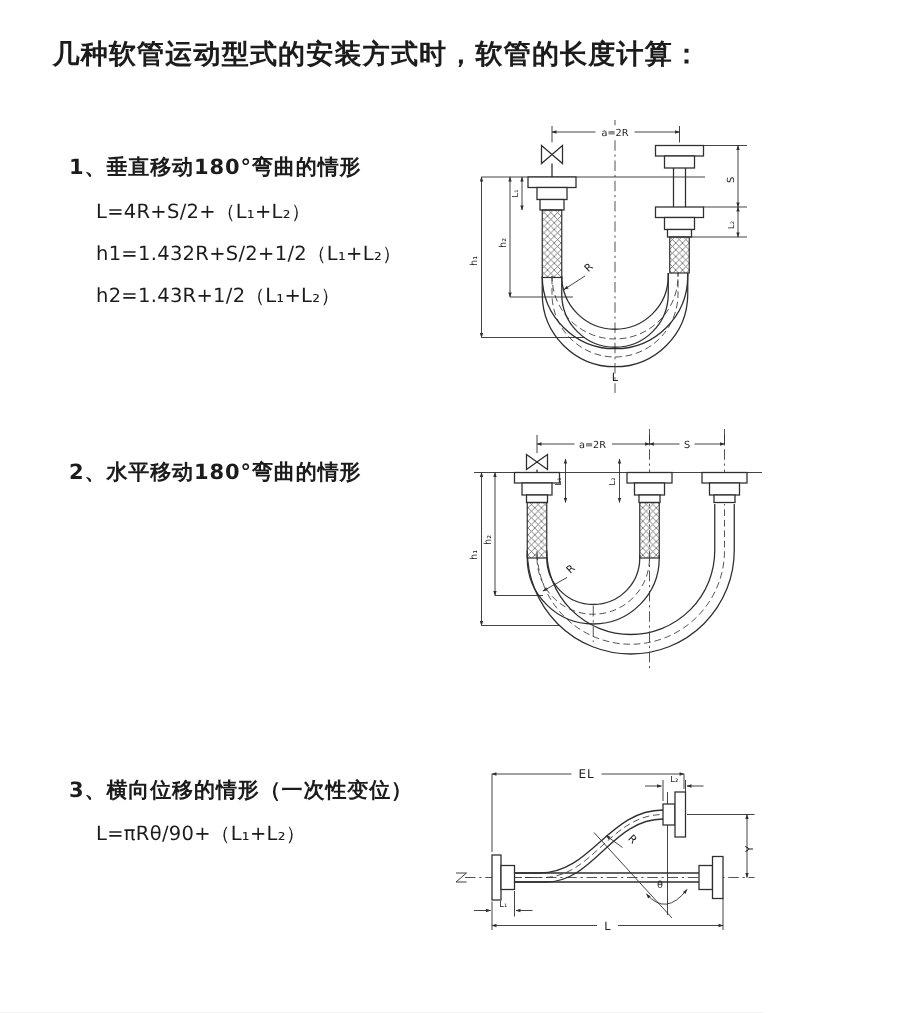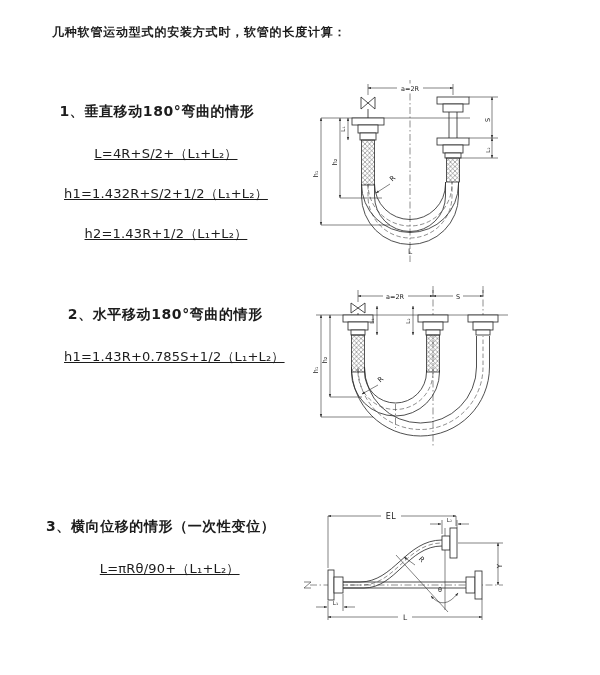--- a/index.html
+++ b/index.html
@@ -1,25 +1,25 @@
 <!DOCTYPE html>
 <html><head>
 <meta charset="utf-8">
 <style>
   html,body{margin:0;padding:0;background:#e8e8e8;}
   #page{
     position:relative;width:600px;height:675px;background:#ffffff;
     font-family:"DejaVu Sans","Liberation Sans",sans-serif;color:#1c1c1c;overflow:hidden;
   }
   .page-title{
-    position:absolute;left:35px;top:24px;font-size:12px;font-weight:600;letter-spacing:.8px;white-space:nowrap;margin-left:17px;
+    position:absolute;left:35px;top:24px;font-size:18px;font-weight:600;letter-spacing:.8px;white-space:nowrap;
   }
-  .section{position:absolute;left:46px;text-align:center;}
+  .section{position:absolute;left:46px;}
   .sec-heading{font-size:14px;font-weight:600;letter-spacing:.6px;white-space:nowrap;}
-  .formula{font-size:13px;line-height:15px;margin-top:25px;padding-left:18px;letter-spacing:.2px;white-space:nowrap;text-decoration:underline;}
+  .formula{font-size:13px;line-height:15px;margin-top:13px;padding-left:18px;letter-spacing:.2px;white-space:nowrap;}
   #sec1{top:103px;} #sec2{top:306px;} #sec3{top:518px;}
   .fig{position:absolute;}
   #fig1{left:302px;top:72px;} #fig2{left:298px;top:280px;} #fig3{left:296px;top:498px;}
   
   .ln{stroke:#2f2f2f;stroke-width:.85;fill:none}
   .thin{stroke:#2f2f2f;stroke-width:.6;fill:none}
   .cl{stroke:#2f2f2f;stroke-width:.55;fill:none;stroke-dasharray:7 2.5 1.5 2.5}
   .hd{stroke:#2f2f2f;stroke-width:.55;fill:none;stroke-dasharray:4.5 2.5}
   .dim{stroke:#2f2f2f;stroke-width:.6;fill:none}
   .fit{fill:#ffffff;stroke:#2f2f2f;stroke-width:.85}
@@ -41,21 +41,20 @@
 
   <div class="section" id="sec1">
     <div class="sec-heading">1、垂直移动180°弯曲的情形</div>
     <div class="formula">L=4R+S/2+（L₁+L₂）</div>
     <div class="formula">h1=1.432R+S/2+1/2（L₁+L₂）</div>
     <div class="formula">h2=1.43R+1/2（L₁+L₂）</div>
   </div>
 
   <div class="section" id="sec2">
     <div class="sec-heading">2、水平移动180°弯曲的情形</div>
-    <div class="formula">h1=1.43R+0.785S+1/2（L₁+L₂）</div>
   </div>
 
   <div class="section" id="sec3">
     <div class="sec-heading">3、横向位移的情形（一次性变位）</div>
     <div class="formula">L=πRθ/90+（L₁+L₂）</div>
   </div>
 
   <svg id="fig1" class="fig" width="300" height="198" viewBox="0 0 300 198">
     <defs>
       <marker id="arr1" viewBox="0 0 10 10" refX="9" refY="5" markerWidth="8" markerHeight="5.5" orient="auto-start-reverse">

